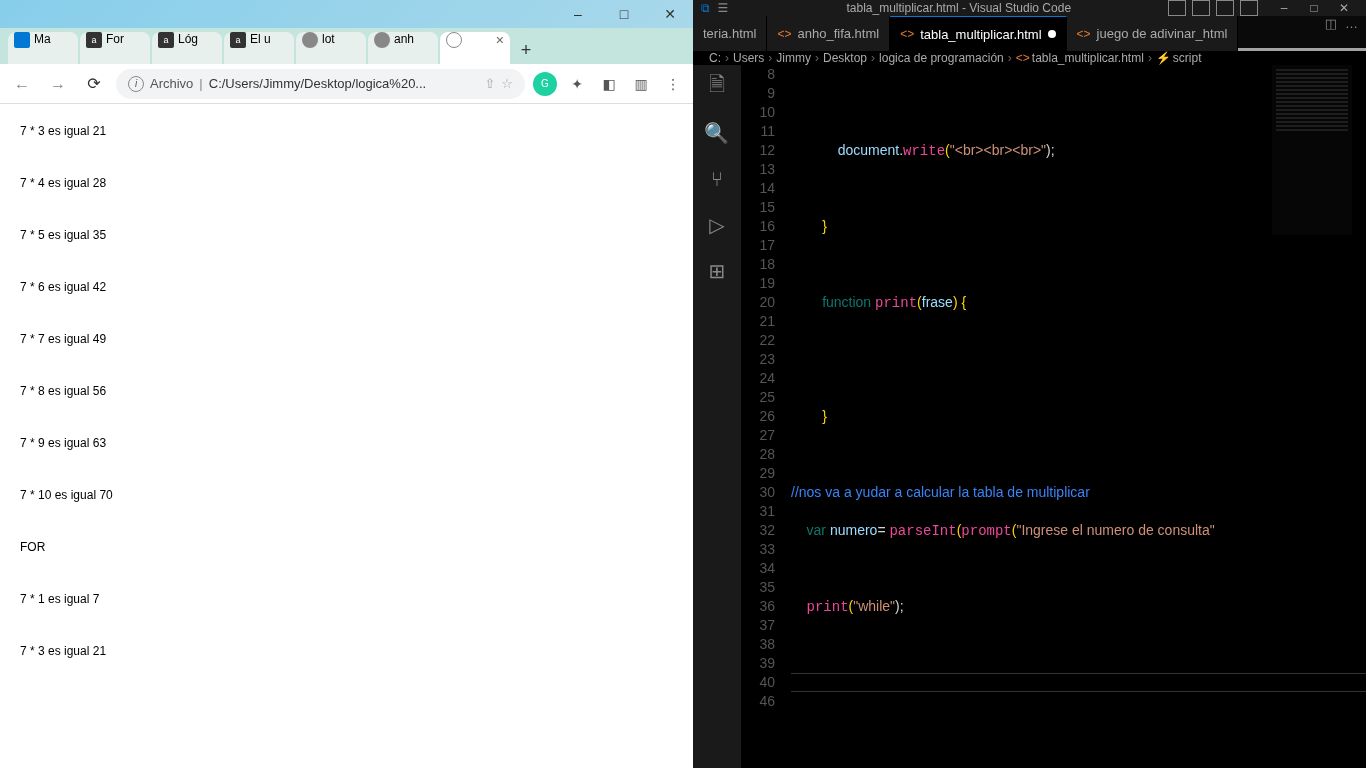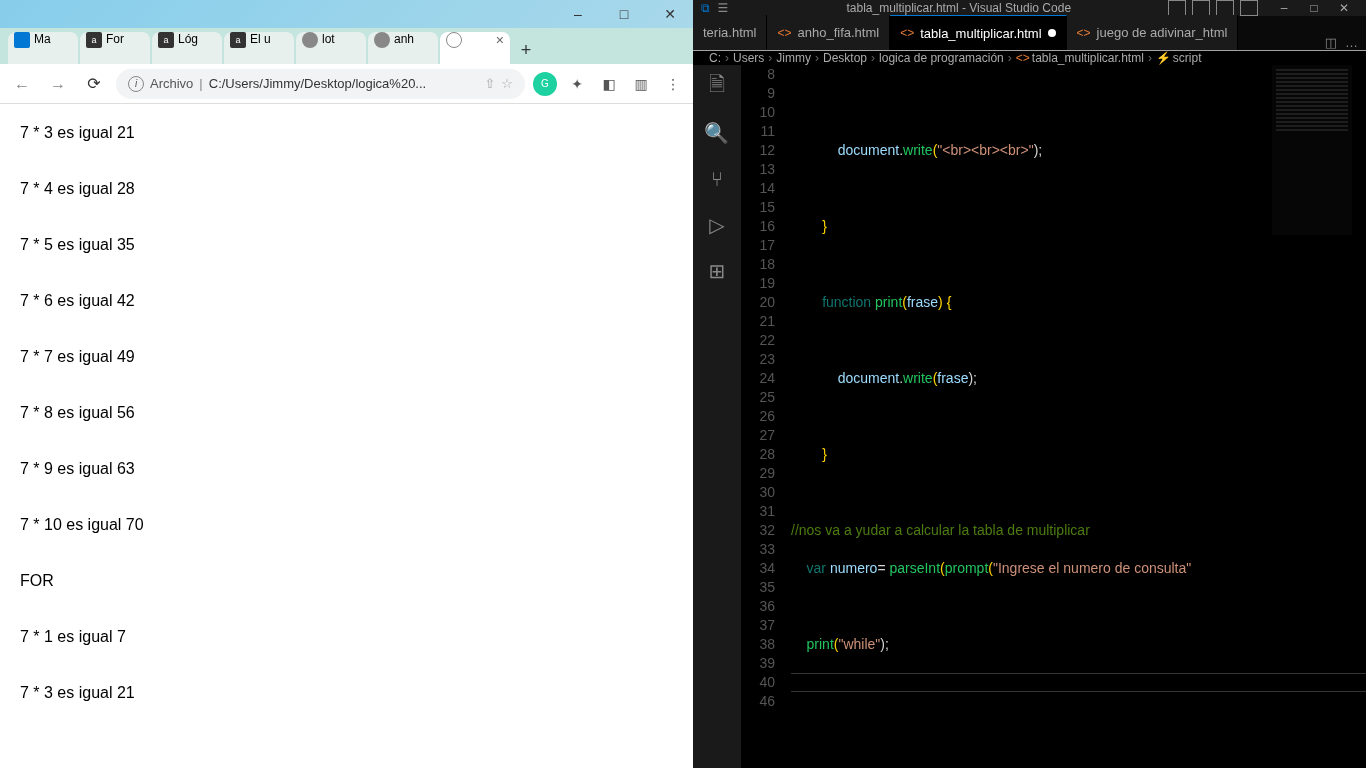--- a/index.html
+++ b/index.html
@@ -16,31 +16,31 @@
 .tab .favicon.globe { background: #888; border-radius: 50%; }
 .tab .favicon.doc { background: #fff; border: 1px solid #888; border-radius: 50%; }
 .tab .close { margin-left: auto; font-size: 14px; color: #666; }
 .newtab { width: 28px; height: 28px; display: flex; align-items: center; justify-content: center; font-size: 18px; color: #333; }
 .addressbar { height: 40px; background: #fff; display: flex; align-items: center; padding: 0 8px; border-bottom: 1px solid #ddd; gap: 8px; }
 .nav-btn { width: 28px; height: 28px; display: flex; align-items: center; justify-content: center; font-size: 16px; color: #888; }
 .url-box { flex: 1; height: 30px; background: #f1f3f4; border-radius: 15px; display: flex; align-items: center; padding: 0 12px; font-size: 13px; color: #555; overflow: hidden; gap: 6px; }
 .url-box .info { width: 16px; height: 16px; border: 1px solid #888; border-radius: 50%; display: flex; align-items: center; justify-content: center; font-size: 10px; font-style: italic; }
 .toolbar-icon { width: 24px; height: 24px; display: flex; align-items: center; justify-content: center; font-size: 14px; color: #555; }
 .toolbar-icon.green { background: #1dd1a1; border-radius: 50%; color: #fff; font-size: 10px; }
-.browser-content { flex: 1; background: #fff; padding: 20px; font-family: "Times New Roman", serif; font-size: 16px; overflow-y: auto; position: relative; }
+.browser-content { flex: 1; background: #fff; padding: 20px; font-family: "Times New Roman", serif; font-size: 12px; overflow-y: auto; position: relative; }
 .browser-content .line { margin-bottom: 38px; }
 .vscode { flex: 1; height: 768px; background: #000; display: flex; flex-direction: column; color: #ccc; font-size: 13px; }
 .vs-titlebar { height: 30px; background: #1a1a1a; display: flex; align-items: center; padding: 0 8px; color: #aaa; font-size: 12px; }
 .vs-titlebar .title { flex: 1; text-align: center; }
 .vs-titlebar .menu-icon { width: 24px; margin-right: 8px; color: #888; }
 .vs-win-btns { display: flex; gap: 2px; }
 .vs-win-btns span { width: 28px; text-align: center; }
 .vs-layout-icons { display: flex; gap: 6px; margin-right: 12px; }
 .vs-layout-icons span { width: 18px; height: 16px; border: 1px solid #888; display: inline-block; }
-.vs-tabs { height: 35px; background: #0a0a0a; display: flex; align-items: flex-end; border-bottom: 1px solid #a3a3a3; }
+.vs-tabs { height: 35px; background: #0a0a0a; display: flex; align-items: flex-start; border-bottom: 3px solid #a3a3a3; }
 .vs-tab { height: 35px; padding: 0 10px; display: flex; align-items: center; gap: 6px; font-size: 13px; color: #aaa; border-right: 1px solid #000; background: #1a1a1a; white-space: nowrap; }
 .vs-tab.active { background: #000; color: #fff; border-top: 1px solid #0078d4; }
 .vs-tab .tab-icon { color: #e37933; font-size: 12px; }
 .vs-tab .dot { width: 8px; height: 8px; background: #fff; border-radius: 50%; }
 .vs-tab-actions { margin-left: auto; display: flex; gap: 8px; padding: 0 8px; color: #888; }
 .vs-breadcrumb { height: 22px; background: #000; display: flex; align-items: center; padding: 0 16px; font-size: 12px; color: #aaa; gap: 2px; }
 .vs-breadcrumb .sep { color: #666; margin: 0 2px; }
 .vs-breadcrumb .file-icon { color: #e37933; }
 .vs-body { flex: 1; display: flex; position: relative; }
 .vs-activity { width: 48px; background: #1a1a1a; display: flex; flex-direction: column; align-items: center; padding-top: 8px; gap: 18px; }
@@ -48,23 +48,23 @@
 .vs-editor { flex: 1; background: #000; display: flex; font-family: Consolas, monospace; font-size: 14px; position: relative; overflow: hidden; }
 .gutter { width: 50px; text-align: right; padding-right: 16px; color: #555; user-select: none; line-height: 19px; padding-top: 0; }
 .gutter div { height: 19px; }
 .code { flex: 1; line-height: 19px; white-space: pre; position: relative; }
 .code-line { height: 19px; }
 .minimap { position: absolute; right: 14px; top: 0; width: 80px; height: 170px; background: #0a0a0a; opacity: 0.6; display: flex; flex-direction: column; padding: 4px; gap: 2px; }
 .minimap div { height: 2px; background: #333; }
 .cursor-line { position: absolute; left: 0; right: 0; height: 19px; border-top: 1px solid #333; border-bottom: 1px solid #333; }
 .c-blue { color: #0f766e; }
 .c-lblue { color: #9cdcfe; }
-.c-yellow { color: #22c55e; }
+.c-yellow { color: #ec4899; font-family: Liberation Mono, monospace; }
 .c-orange { color: #ce9178; }
-.c-green { color: #4d7c0f; }
+.c-green { color: #3b82f6; }
 .c-brace { color: #ffd700; }
 .c-white { color: #d4d4d4; }
 .c-num { color: #b5cea8; }
 </style>
 </head>
 <body>
 
 <div class="browser">
   <div class="browser-top">
     <div class="win-controls">
@@ -242,21 +242,20 @@
       </div>
       <div class="code">
 <div class="cursor-line" style="top:608px"></div>
 <div class="code-line">                </div>
 <div class="code-line">            <span class="c-lblue">document</span><span class="c-white">.</span><span class="c-yellow">write</span><span class="c-brace">(</span><span class="c-orange">"&lt;br&gt;&lt;br&gt;&lt;br&gt;"</span><span class="c-white">);</span></div>
 <div class="code-line"></div>
 <div class="code-line">        <span class="c-brace">}</span></div>
 <div class="code-line"></div>
 <div class="code-line">        <span class="c-blue">function</span><span> </span><span class="c-yellow">print</span><span class="c-brace">(</span><span class="c-lblue">frase</span><span class="c-brace">) </span><span class="c-brace">{</span></div>
 <div class="code-line"></div>
-<div class="code-line">            <span class="c-lblue">document</span><span class="c-white">.</span><span class="c-yellow">write</span><span class="c-brace">(</span><span class="c-lblue">frase</span><span class="c-white">);</span></div>
 <div class="code-line"></div>
 <div class="code-line">        <span class="c-brace">}</span></div>
 <div class="code-line"></div>
 <div class="code-line"><span class="c-green">//nos va a yudar a calcular la tabla de multiplicar</span></div>
 <div class="code-line">    <span class="c-blue">var</span><span> </span><span class="c-lblue">numero</span><span class="c-white">= </span><span class="c-yellow">parseInt</span><span class="c-brace">(</span><span class="c-yellow">prompt</span><span class="c-brace">(</span><span class="c-orange">"Ingrese el numero de consulta"</span></div>
 <div class="code-line"></div>
 <div class="code-line">    <span class="c-yellow">print</span><span class="c-brace">(</span><span class="c-orange">"while"</span><span class="c-white">);</span></div>
 <div class="code-line"></div>
 
 

